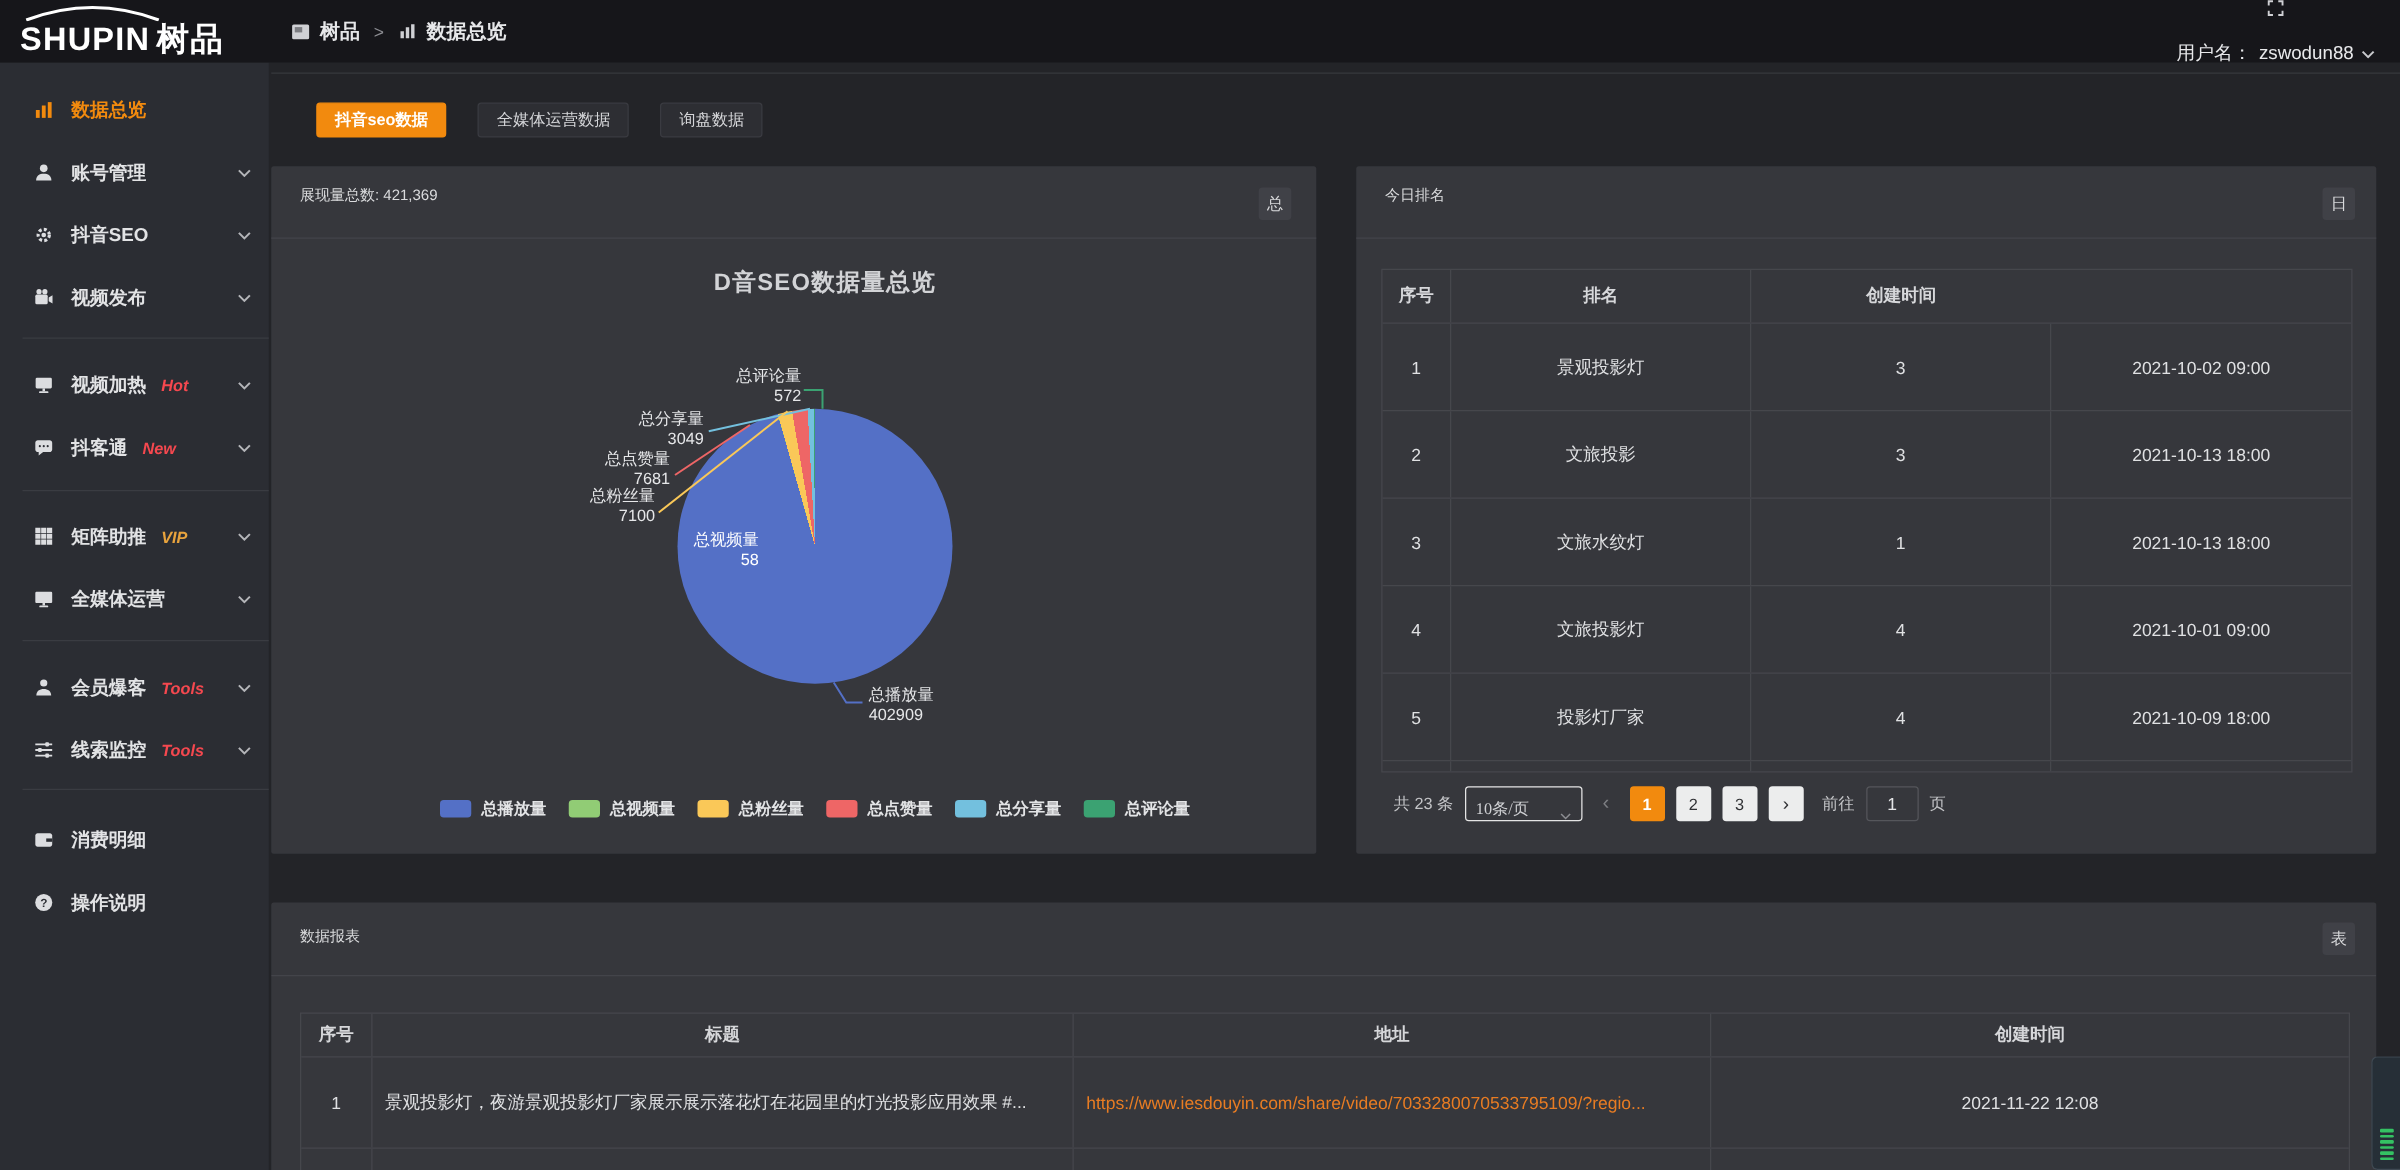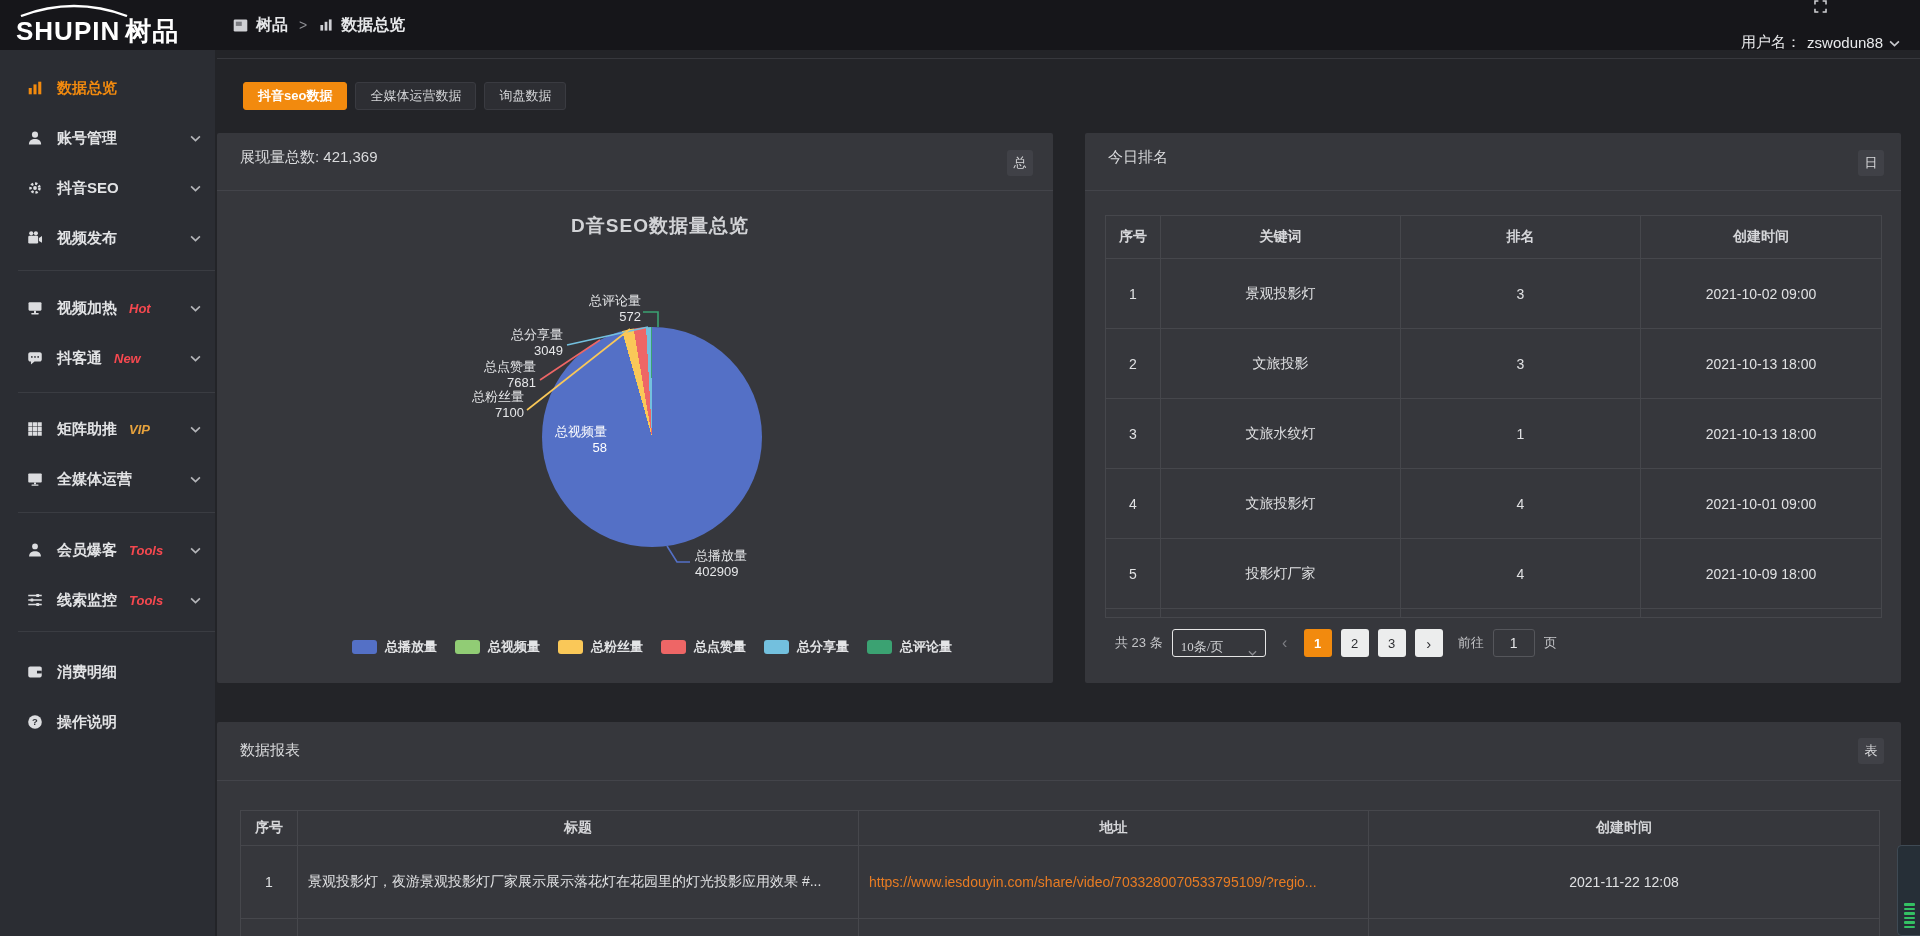--- a/index.html
+++ b/index.html
@@ -38,31 +38,31 @@
   .chev { margin-left:auto; margin-right:14px; display:flex; color:#b4b5b9; }
   .sb-div { height:1px; background:#3a3c42; margin-left:18px; }
   .d1 { margin-top:7px; margin-bottom:12px; }
   .d2 { margin-top:9px; margin-bottom:11px; }
   .d3 { margin-top:8px; margin-bottom:12px; }
   .d4 { margin-top:6px; margin-bottom:15px; }
 
   .content-line { position:absolute; left:217px; top:58px; width:1703px; height:1px; background:#37383d; }
 
   
-  .tabs { position:absolute; left:207px; top:82px; display:flex; gap:8px;padding-left:36px; }
+  .tabs { position:absolute; left:217px; top:82px; display:flex; gap:25px;padding-left:36px; }
   .tab { height:28px; padding:0 14px; display:flex; align-items:center; border-radius:3px;
     font-size:13px; background:#2d2e33; color:#d5d6d9; border:1px solid #3a3b41; cursor:pointer; }
   .tab.active { background:#f28a0e; color:#fff; border-color:#f28a0e; font-weight:bold; }
 
   
   .panel { position:absolute; background:#36373c; border-radius:2px; }
   .panel-left  { left:217px;  top:133px; width:836px;  height:550px; }
   .panel-right { left:1085px; top:133px; width:816px;  height:550px; }
   .panel-bottom{ left:217px;  top:722px; width:1684px; height:260px; overflow:hidden; }
-  .p-title { position:absolute; left:23px; top:15px; color:#dadbdd; font-size:15px; }
+  .p-title { position:absolute; left:23px; top:15px; color:#dadbdd; font-size:12px; }
   .corner-btn { position:absolute; top:17px; width:26px; height:26px; background:#404147;
     color:#d8d9db; font-size:13px; border-radius:3px; display:flex; align-items:center;
     justify-content:center; cursor:pointer; }
   .p-div { position:absolute; left:0; right:0; height:1px; background:#43444a; }
 
   
   .chart-title { position:absolute; left:343px; top:80px; width:200px; text-align:center;
     color:#d2d3d6; font-size:19px; font-weight:600; letter-spacing:1px; white-space:nowrap; }
   .pie { position:absolute; left:325px; top:194px; width:220px; height:220px; border-radius:50%; }
   .leaders { position:absolute; left:0; top:0; pointer-events:none; }
@@ -442,21 +442,20 @@
   </div>
 
   <div class="panel panel-right">
     <div class="p-title">今日排名</div>
     <div class="corner-btn" style="right:17px;">日</div>
     <div class="p-div" style="top:57px;"></div>
 
     <div class="tbl rtable">
       <div class="tr th">
         <div class="td">序号</div>
-        <div class="td">关键词</div>
         <div class="td">排名</div>
         <div class="td">创建时间</div>
       </div>
       <div class="tr row">
         <div class="td">1</div>
         <div class="td">景观投影灯</div>
         <div class="td">3</div>
         <div class="td">2021-10-02 09:00</div>
       </div>
       <div class="tr row">

